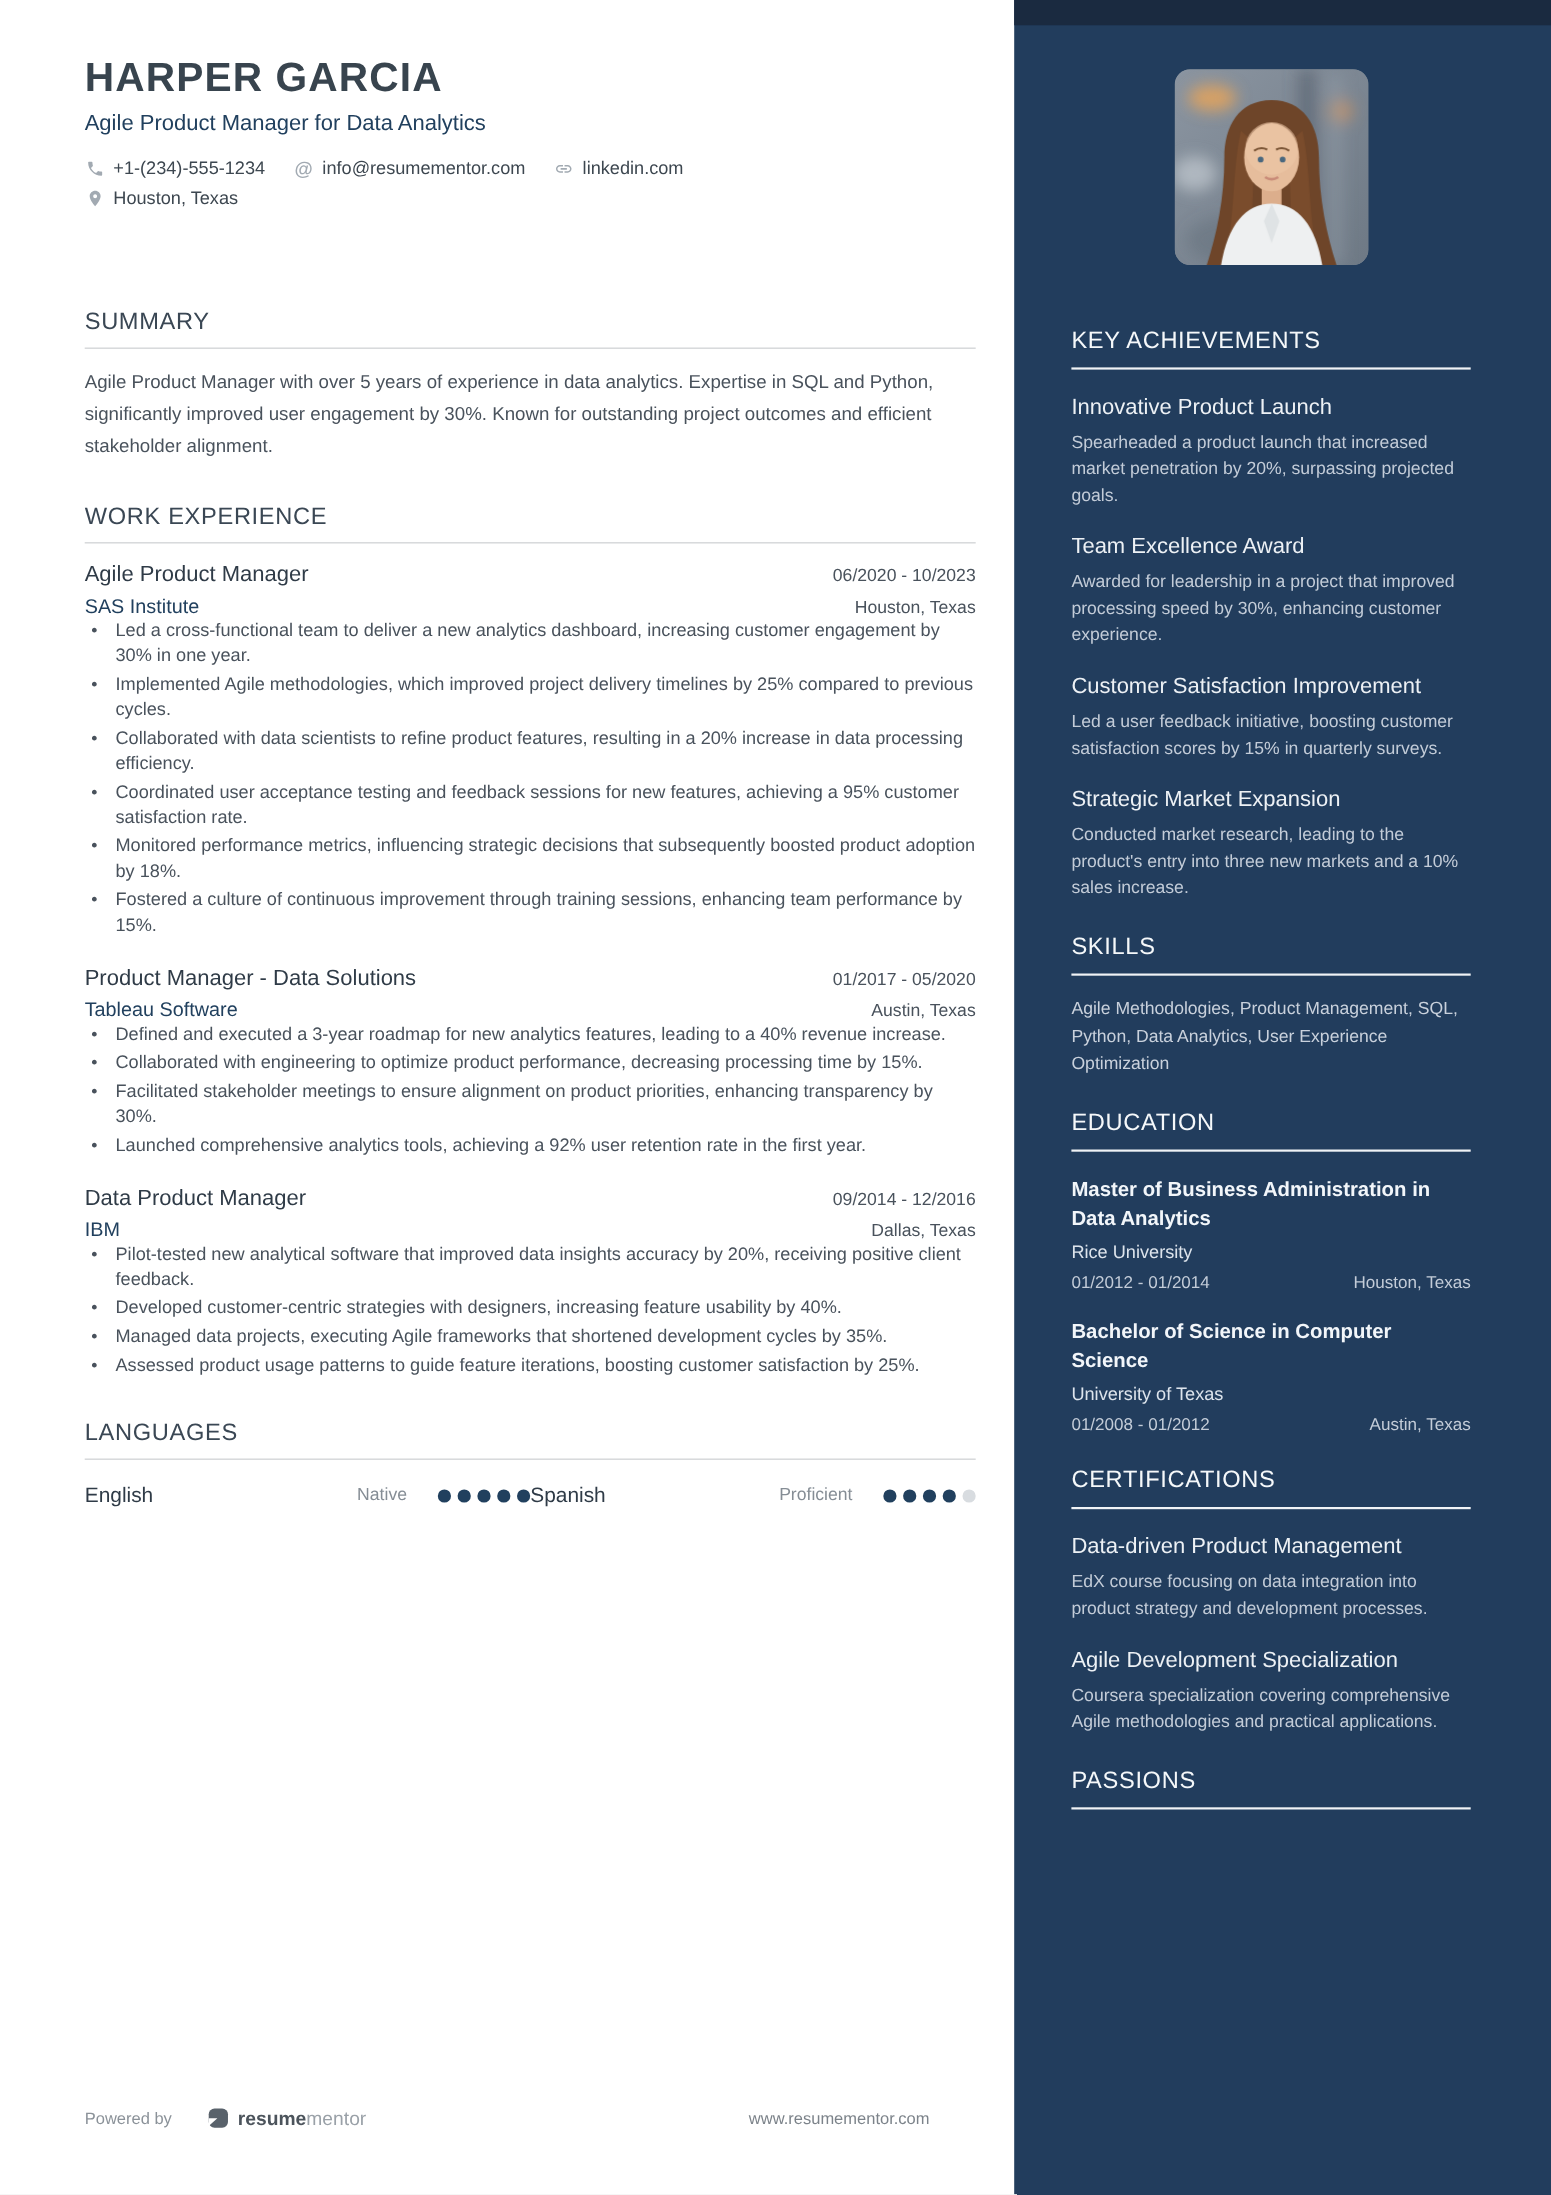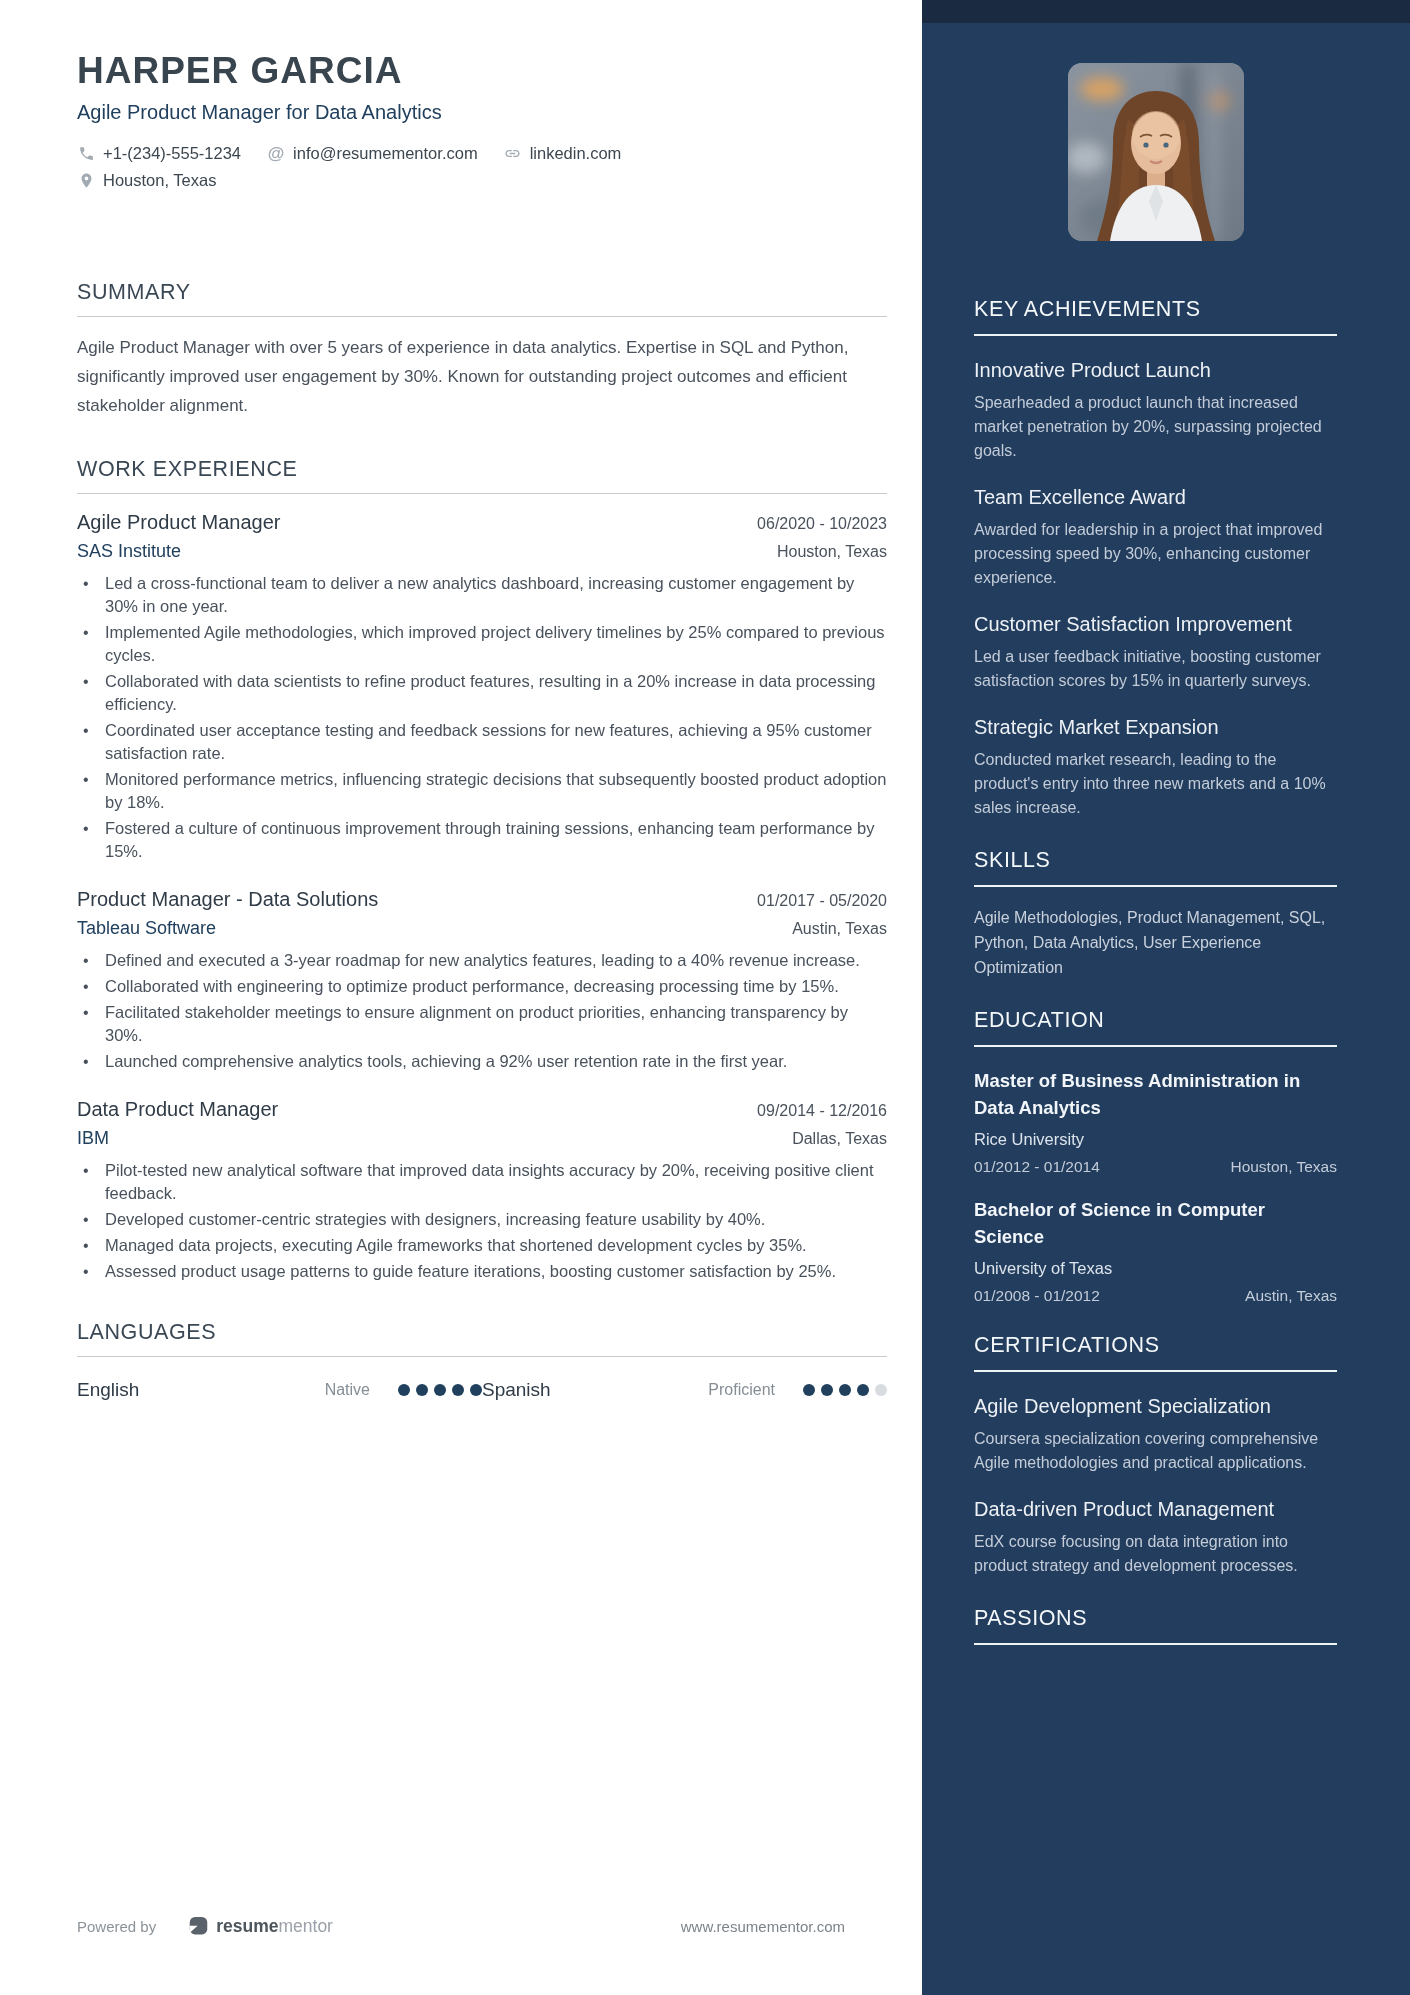--- a/index.html
+++ b/index.html
@@ -35,21 +35,21 @@
   .summary-text { margin-top:16px; font-size:17px; line-height:29px; color:#49525c; max-width:800px; }
 
   .job { margin-top:17px; }
   .job + .job { margin-top:25px; }
   .job-head { display:flex; justify-content:space-between; align-items:baseline; }
   .job-title { font-size:20px; color:#2f3b47; }
   .job-dates { font-size:16px; color:#49525c; white-space:nowrap; }
   .job-sub { display:flex; justify-content:space-between; align-items:baseline; margin-top:7px; }
   .job-company { font-size:18px; color:#21405e; }
   .job-loc { font-size:16px; color:#49525c; }
-  ul.bullets { margin-top:10px; list-style:none; }
+  ul.bullets { list-style:none; }
   ul.bullets li {
     position:relative; padding-left:28px; font-size:16.5px; line-height:23px;
     color:#49525c; margin-bottom:3px; max-width:810px;
   }
   ul.bullets li::before {
     content:"•"; position:absolute; left:6px; top:0; color:#49525c; font-size:16px;
   }
 
   .lang-row { display:grid; grid-template-columns:1fr 1fr; margin-top:22px; }
   .lang-item { display:flex; align-items:center; }
@@ -338,27 +338,27 @@
           <span>01/2008 - 01/2012</span>
           <span>Austin, Texas</span>
         </div>
       </div>
     </div>
 
     <div class="ssection">
       <div class="sheading">CERTIFICATIONS</div>
       <hr class="srule">
       <div class="sitem">
+        <div class="sitem-title">Data-driven Product Management</div>
+        <div class="sitem-text">EdX course focusing on data integration into product strategy and development processes.</div>
+      </div>
+      <div class="sitem">
         <div class="sitem-title">Agile Development Specialization</div>
         <div class="sitem-text">Coursera specialization covering comprehensive Agile methodologies and practical applications.</div>
       </div>
-      <div class="sitem">
-        <div class="sitem-title">Data-driven Product Management</div>
-        <div class="sitem-text">EdX course focusing on data integration into product strategy and development processes.</div>
-      </div>
     </div>
 
     <div class="ssection">
       <div class="sheading">PASSIONS</div>
       <hr class="srule">
     </div>
   </div>
 </div>
 
 </body></html>

